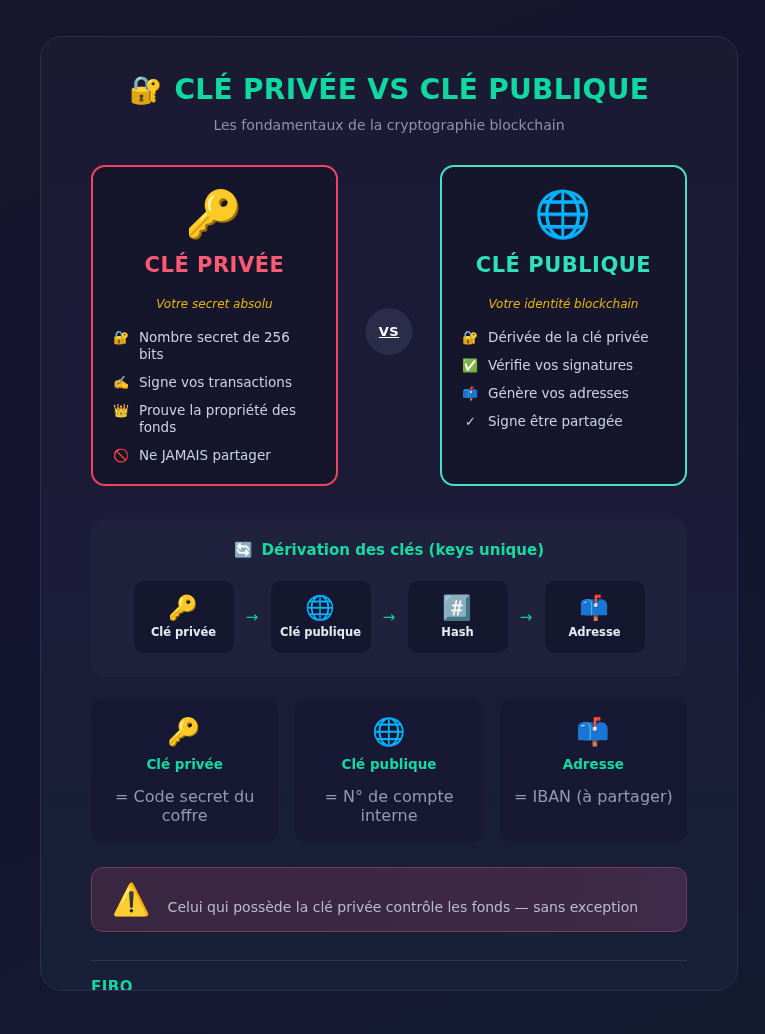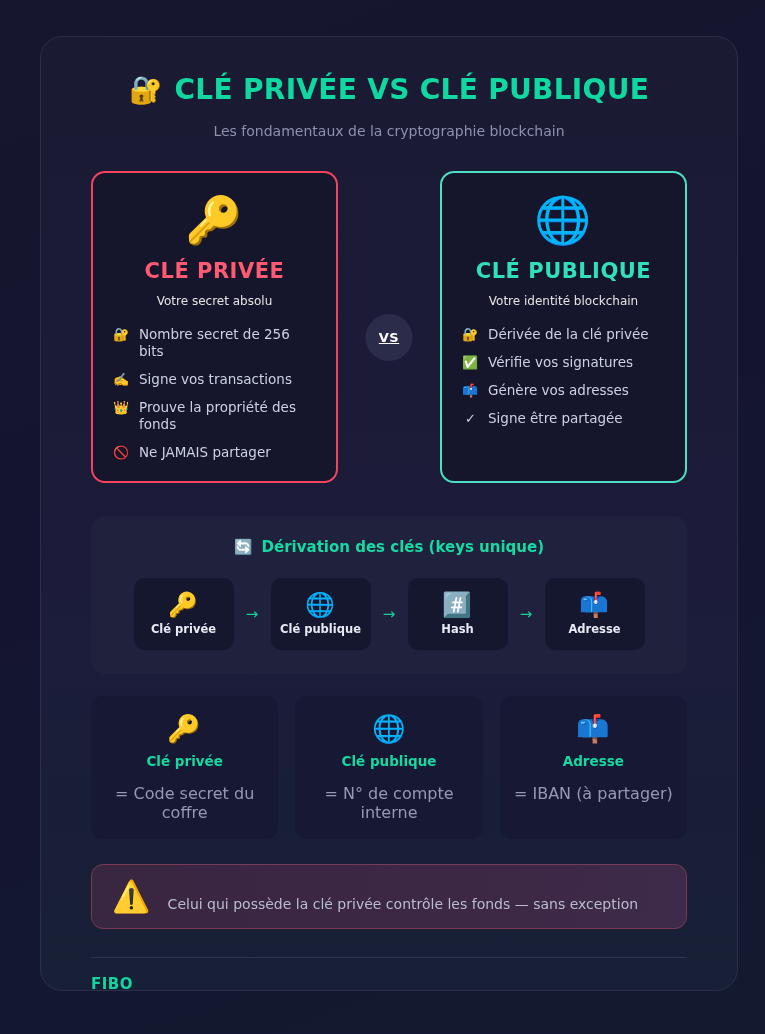--- a/index.html
+++ b/index.html
@@ -53,21 +53,21 @@
     line-height: 1;
   }
   .title-text {
     font-size: 28px;
     font-weight: bold;
     color: #0fd9a0;
     letter-spacing: 0.3px;
     white-space: nowrap;
   }
   .subtitle {
-    margin-top: 17px;
+    margin-top: 11px;
     font-size: 14px;
     color: #8d92ab;
   }
 
   
   .compare {
     position: relative;
     margin-top: 32px;
     display: flex;
     justify-content: space-between;
@@ -94,23 +94,24 @@
     font-size: 21px;
     font-weight: bold;
     letter-spacing: 0.5px;
   }
   .kcard.private .kcard-title { color: #ff5a72; }
   .kcard.public  .kcard-title { color: #2fe0bd; }
 
   .kcard-sub {
     text-align: center;
     font-size: 12px;
-    color: #e5e5e5;
-    margin-top: 11px;
+    color: #eab308;
+    margin-top: 20px;
     margin-bottom: 18px;
+    font-style: italic;
   }
 
   .feat {
     display: flex;
     align-items: flex-start;
     gap: 9px;
     margin-bottom: 11px;
   }
   .feat:last-child { margin-bottom: 0; }
   .feat-icon {

